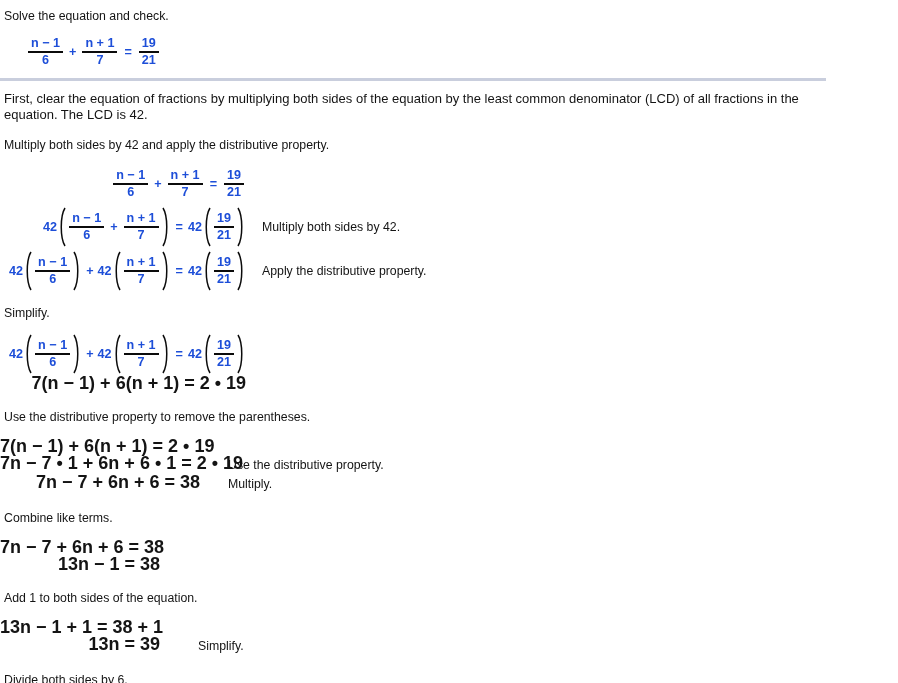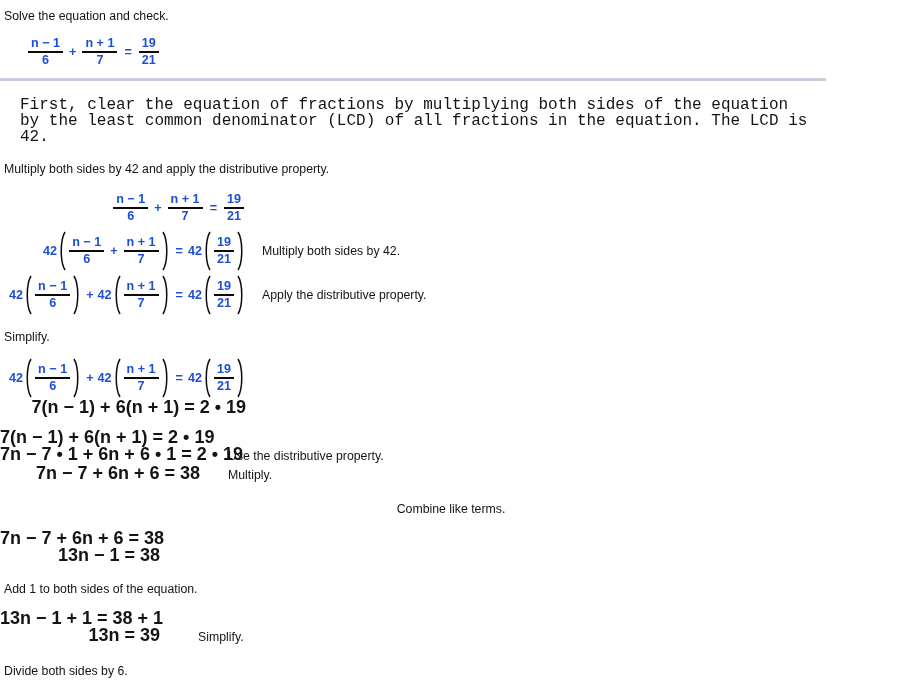--- a/index.html
+++ b/index.html
@@ -21,25 +21,24 @@
   .page { padding: 6px 0 0 0; border-radius: 27px; }
 
   
   .prompt {
     font-size: 12.3px;
     line-height: 15px;
     padding: 0 14px 0 4px;
     margin: 3px 0 0 0;
   }
   .para {
-    font-size: 16px;
+    font-size: 13px;
     line-height: 16px;
     padding: 0 66px 0 4px;
-    margin: 16px;
-    font-family: Liberation Mono, monospace;
+    margin: 0;
   }
   .step-label {
     font-size: 12.3px;
     line-height: 16px;
     padding-left: 4px;
     margin: 0;
   }
 
   .rule {
     width: 826px;
@@ -390,37 +389,38 @@
           </span>
         </span>
       </div>
     </div>
 
     <div class="plain-row" style="margin-top:2px;">
       <div class="eq-text plaineq" style="width:246px;">7(n − 1) + 6(n + 1) = 2 • 19</div>
     </div>
   </div>
 
+  <p class="step-label" style="margin-top:17px;">Use the distributive property to remove the parentheses.</p>
 
   <div class="eqblock" style="margin-top:13px;">
     <div class="plain-row">
       <div class="eq-text plaineq" style="width:200px;">7(n − 1) + 6(n + 1) = 2 • 19</div>
       <div class="note" style="margin-left:28px;"></div>
     </div>
     <div class="plain-row">
       <div class="eq-text plaineq" style="width:200px;">7n − 7 • 1 + 6n + 6 • 1 = 2 • 19</div>
       <div class="note" style="margin-left:28px;">Use the distributive property.</div>
     </div>
     <div class="plain-row">
       <div class="eq-text plaineq" style="width:200px;">7n − 7 + 6n + 6 = 38</div>
       <div class="note" style="margin-left:28px;">Multiply.</div>
     </div>
   </div>
 
-  <p class="step-label" style="margin-top:17px;text-align:center;">Combine like terms.</p>
+  <p class="step-label" style="margin-top:17px;">Combine like terms.</p>
 
   <div class="eqblock" style="margin-top:13px;">
     <div class="plain-row">
       <div class="eq-text plaineq" style="width:160px;">7n − 7 + 6n + 6 = 38</div>
     </div>
     <div class="plain-row">
       <div class="eq-text plaineq" style="width:160px;">13n − 1 = 38</div>
     </div>
   </div>
 

